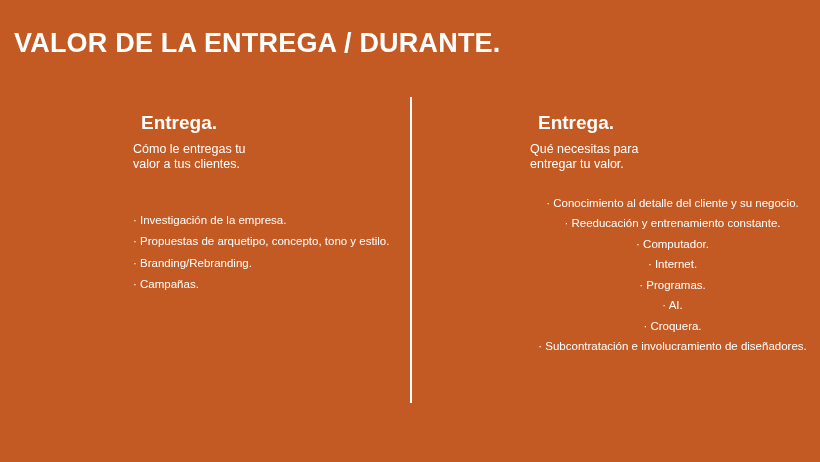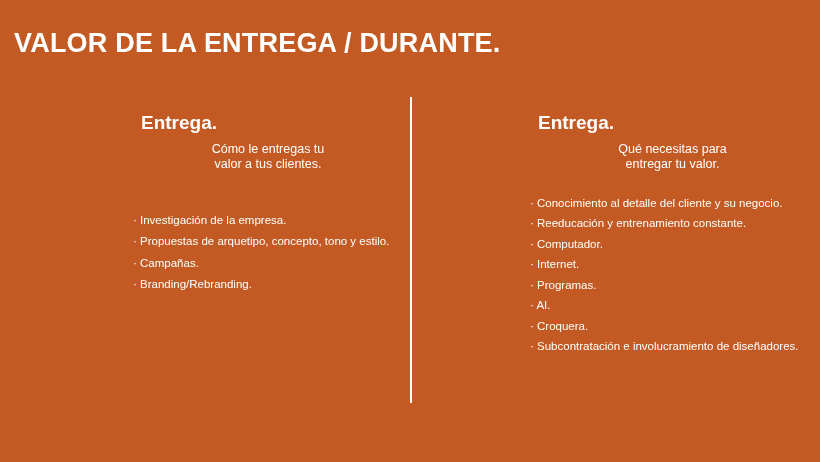--- a/index.html
+++ b/index.html
@@ -43,33 +43,32 @@
     font-weight: bold;
     line-height: 1.1;
     color: #FFFFFF;
   }
   .subtitle {
     margin: 3px 0 0 0;
     font-size: 12.5px;
     line-height: 15px;
     font-weight: normal;
     color: #FFFFFF;
-    text-align: center;
   }
   .bullets { margin: 0; padding: 0; }
   .col-left  .bullets { margin-top: 42px; }
   .col-right .bullets { margin-top: 25px; }
   .bullet {
     font-size: 11.5px;
     line-height: 12.5px;
     white-space: nowrap;
     color: #FFFFFF;
   }
   .col-left  .bullet { margin-bottom: 9px; }
-  .col-right .bullet { margin-bottom: 8px; }
+  .col-right .bullet { margin-bottom: 8px; text-align: center; }
   .divider {
     position: absolute;
     left: 410px;
     top: 97px;
     width: 1.5px;
     height: 306px;
     background: #FFFFFF;
   }
 </style>
 </head>
@@ -81,22 +80,22 @@
 
   <div class="col col-left">
     <h2 class="col-heading">Entrega.</h2>
     <p class="subtitle">
       <span>Cómo le entregas tu</span><br>
       <span>valor a tus clientes.</span>
     </p>
     <div class="bullets">
         <div class="bullet">· Investigación de la empresa.</div>
         <div class="bullet">· Propuestas de arquetipo, concepto, tono y estilo.</div>
+        <div class="bullet">· Branding/Rebranding.</div>
         <div class="bullet">· Campañas.</div>
-        <div class="bullet">· Branding/Rebranding.</div>
       </div>
   </div>
 
   <div class="divider"></div>
 
   <div class="col col-right">
     <h2 class="col-heading">Entrega.</h2>
     <p class="subtitle">
       <span>Qué necesitas para</span><br>
       <span>entregar tu valor.</span>

